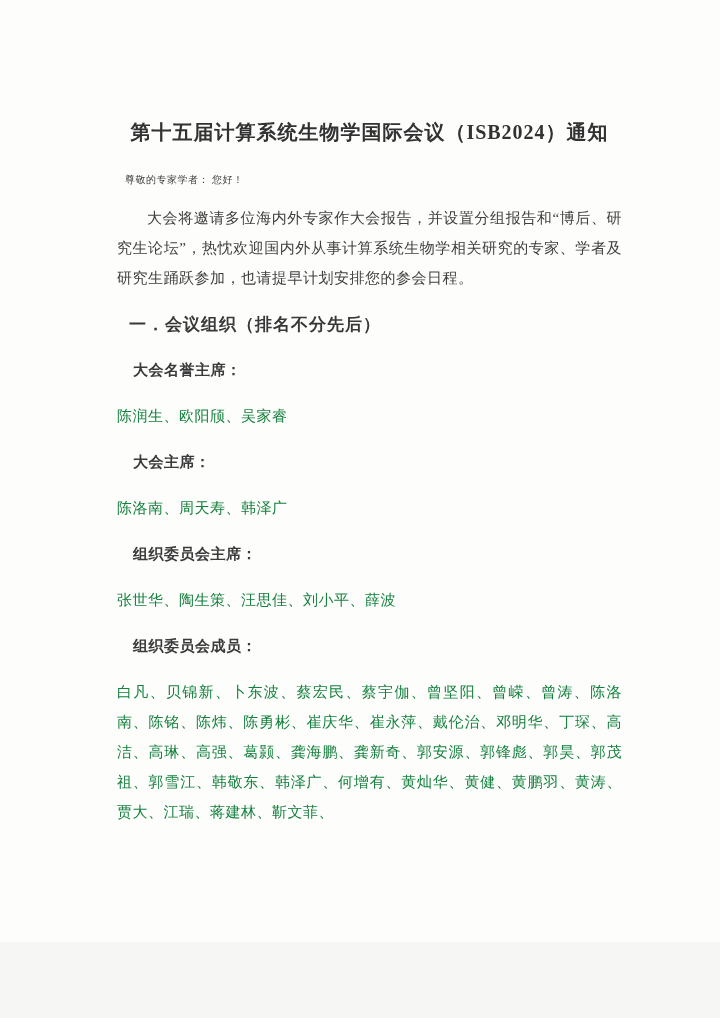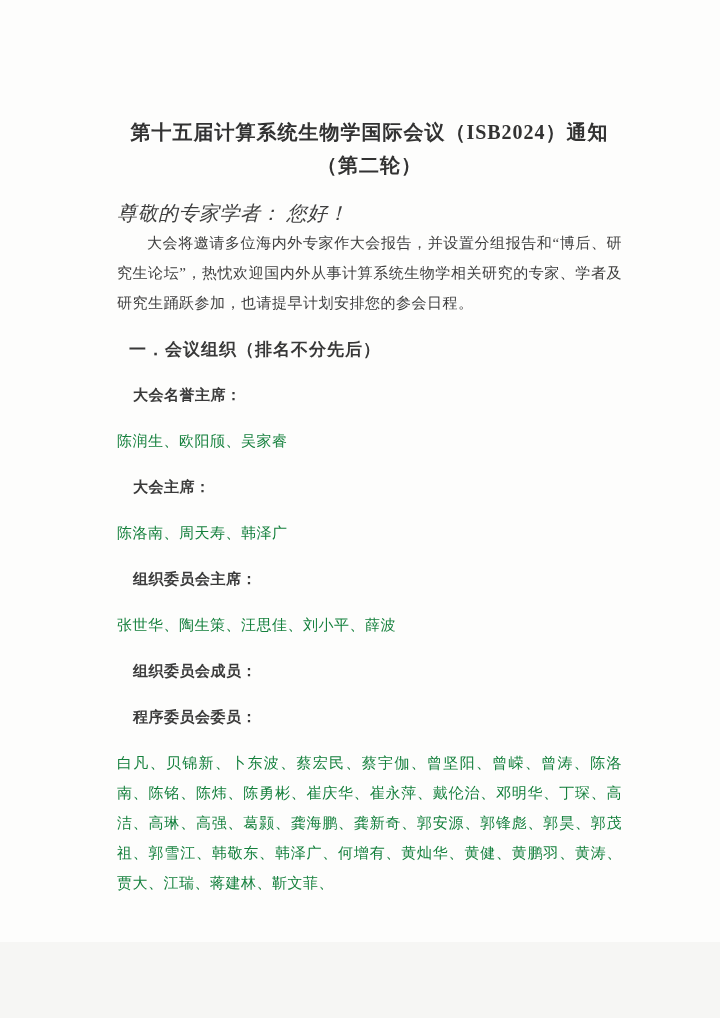--- a/index.html
+++ b/index.html
@@ -26,25 +26,24 @@
     margin: 0 0 16px 0;
     text-align: center;
     font-size: 20px;
     line-height: 33px;
     font-weight: bold;
     color: #323232;
     letter-spacing: 1px;
   }
   .title-line { display: block; }
   .greeting {
-    margin: 0;
-    font-size: 20px;
+    margin: 8px;
+    font-size: 10px;
     line-height: 30px;
     letter-spacing: 0.5px;
-    font-style: italic;
   }
   .para {
     margin: 0;
     font-size: 15px;
     line-height: 30px;
     letter-spacing: 0.5px;
     text-align: justify;
   }
   .para.indent { text-indent: 2em; }
   .section-heading {
@@ -76,21 +75,20 @@
   }
 </style>
 </head>
 <body>
 
 <div class="page">
   <div class="content">
 
     <h1 class="title">
       <span class="title-line">第十五届计算系统生物学国际会议（ISB2024）通知</span>
-      <span class="title-line">（第二轮）</span>
     </h1>
 
     <p class="greeting">尊敬的专家学者： 您好！</p>
 
     <p class="para indent">大会将邀请多位海内外专家作大会报告，并设置分组报告和“博后、研究生论坛”，热忱欢迎国内外从事计算系统生物学相关研究的专家、学者及研究生踊跃参加，也请提早计划安排您的参会日程。</p>
 
     <h2 class="section-heading">一．会议组织（排名不分先后）</h2>
 
     <div class="group">
       <p class="group-label">大会名誉主席：</p>
@@ -105,18 +103,17 @@
     <div class="group">
       <p class="group-label">组织委员会主席：</p>
       <p class="group-names">张世华、陶生策、汪思佳、刘小平、薛波</p>
     </div>
 
     <div class="group">
       <p class="group-label">组织委员会成员：</p>
     </div>
 
     <div class="group">
-      <p class="group-label">程序委员会委员：</p>
       <p class="group-names">白凡、贝锦新、卜东波、蔡宏民、蔡宇伽、曾坚阳、曾嵘、曾涛、陈洛南、陈铭、陈炜、陈勇彬、崔庆华、崔永萍、戴伦治、邓明华、丁琛、高洁、高琳、高强、葛颢、龚海鹏、龚新奇、郭安源、郭锋彪、郭昊、郭茂祖、郭雪江、韩敬东、韩泽广、何增有、黄灿华、黄健、黄鹏羽、黄涛、贾大、江瑞、蒋建林、靳文菲、</p>
     </div>
 
   </div>
 </div>
 
 </body></html>

